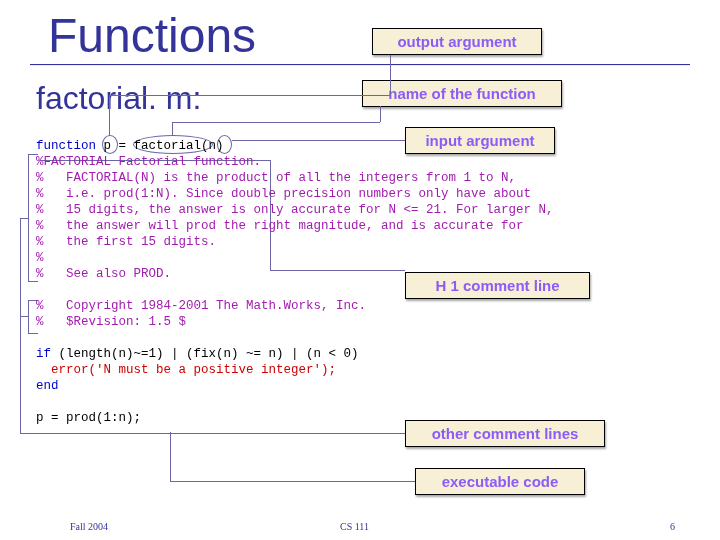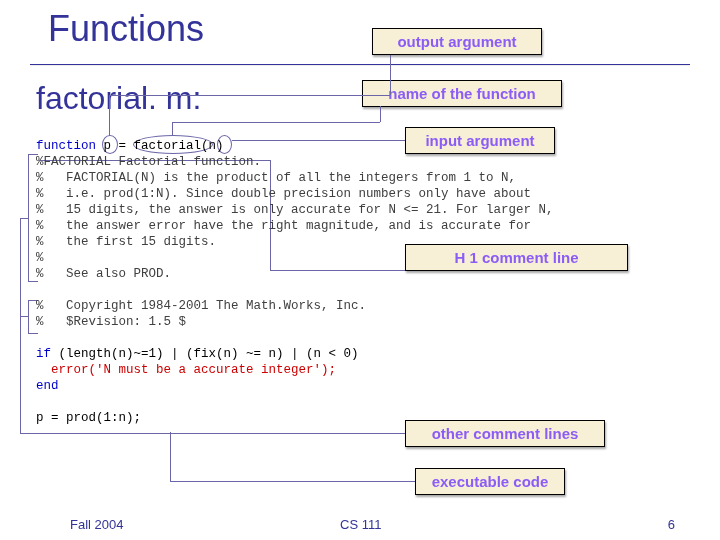--- a/index.html
+++ b/index.html
@@ -9,21 +9,21 @@
     background: #fff;
     font-family: Arial, Helvetica, sans-serif;
     position: relative;
     overflow: hidden;
   }
   .slide-title {
     position: absolute;
     top: 8px;
     left: 48px;
     font-family: "Comic Sans MS", "Verdana", sans-serif;
-    font-size: 36px;
+    font-size: 48px;
     color: #333399;
     font-weight: normal;
   }
   .title-rule {
     position: absolute;
     top: 64px;
     left: 30px;
     width: 660px;
     height: 0;
     border-top: 1px solid #333399;
@@ -41,21 +41,21 @@
     position: absolute;
     top: 138px;
     left: 36px;
     font-family: "Courier New", monospace;
     font-size: 12.5px;
     line-height: 1.28;
     white-space: pre;
     color: #000;
   }
   .kw { color: #0000cc; }
-  .cm { color: #404040; }
+  .cm { color: #a21caf; }
   .err { color: #cc0000; margin-top: 24px; }
   .label-box {
     position: absolute;
     background: #f7f0d6;
     border: 1px solid #000;
     box-shadow: 1px 2px 2px rgba(0,0,0,0.35);
     font-family: Verdana, Arial, sans-serif;
     font-size: 15px;
     font-weight: bold;
     color: #8b5cf6;
@@ -81,41 +81,41 @@
   .conn { position:absolute; border-top:1.5px solid #6b66a8; }
   .conn-v { position:absolute; border-left:1.5px solid #6b66a8; }
   .oval {
     position:absolute;
     border:1.5px solid #6b66a8;
     border-radius:50%;
   }
   .footer-left, .footer-center, .footer-right {
     position: absolute;
     bottom: 8px;
-    font-family: Liberation Sans, sans-serif;
-    font-size: 13px;
+    font-family: Liberation Serif, serif;
+    font-size: 10px;
     color: #333399;
   }
   .footer-left { left: 70px; }
   .footer-center { left: 340px; }
   .footer-right { right: 45px; }
 </style>
 </head>
 <body>
 
 <h1 class="slide-title">Functions</h1>
 <div class="title-rule"></div>
 <div class="subtitle">factorial. m:</div>
 
 <div class="label-box" style="top:28px; left:372px; width:170px;">output argument</div>
 <div class="label-box" style="top:80px; left:362px; width:200px;">name of the function</div>
 <div class="label-box" style="top:127px; left:405px; width:150px;">input argument</div>
-<div class="label-box" style="top:244px; left:405px; width:223px;">H 1 comment line</div>
+<div class="label-box" style="top:272px; left:405px; width:185px;">H 1 comment line</div>
 <div class="label-box" style="top:420px; left:405px; width:200px;">other comment lines</div>
-<div class="label-box" style="top:468px; left:415px; width:150px;">executable code</div>
+<div class="label-box" style="top:468px; left:415px; width:170px;">executable code</div>
 
 <div class="oval" style="top:135px; left:102px; width:16px; height:19px;"></div>
 <div class="oval" style="top:135px; left:133px; width:80px; height:19px;"></div>
 <div class="oval" style="top:135px; left:217px; width:15px; height:19px;"></div>
 
 <div class="conn-v" style="top:55px; left:390px; height:40px;"></div>
 <div class="conn" style="top:95px; left:109px; width:281px;"></div>
 <div class="conn-v" style="top:95px; left:109px; height:41px;"></div>
 
 <div class="conn-v" style="top:106px; left:380px; height:16px;"></div>
@@ -138,29 +138,29 @@
 <div class="conn" style="top:316px; left:20px; width:8px;"></div>
 
 <div class="conn" style="top:481px; left:170px; width:245px;"></div>
 <div class="conn-v" style="top:432px; left:170px; height:50px;"></div>
 
 <div class="code"><span class="kw">function</span><span> p = factorial(n)</span>
 <span class="cm">%FACTORIAL Factorial function.</span>
 <span class="cm">%   FACTORIAL(N) is the product of all the integers from 1 to N,</span>
 <span class="cm">%   i.e. prod(1:N). Since double precision numbers only have about</span>
 <span class="cm">%   15 digits, the answer is only accurate for N &lt;= 21. For larger N,</span>
-<span class="cm">%   the answer error have the right magnitude, and is accurate for</span>
+<span class="cm">%   the answer will prod the right magnitude, and is accurate for</span>
 <span class="cm">%   the first 15 digits.</span>
 <span class="cm">%</span>
 <span class="cm">%   See also PROD.</span>
 
 <span class="cm">%   Copyright 1984-2001 The Math.Works, Inc.</span>
 <span class="cm">%   $Revision: 1.5 $</span>
 
 <span class="kw">if</span><span> (length(n)~=1) | (fix(n) ~= n) | (n &lt; 0)</span>
-<span class="err">  error</span><span class="err">('N must be a accurate integer');</span>
+<span class="err">  error</span><span class="err">('N must be a positive integer');</span>
 <span class="kw">end</span>
 
 <span>p = prod(1:n);</span></div>
 
 <div class="footer-left">Fall 2004</div>
 <div class="footer-center">CS 111</div>
 <div class="footer-right">6</div>
 
 </body></html>

